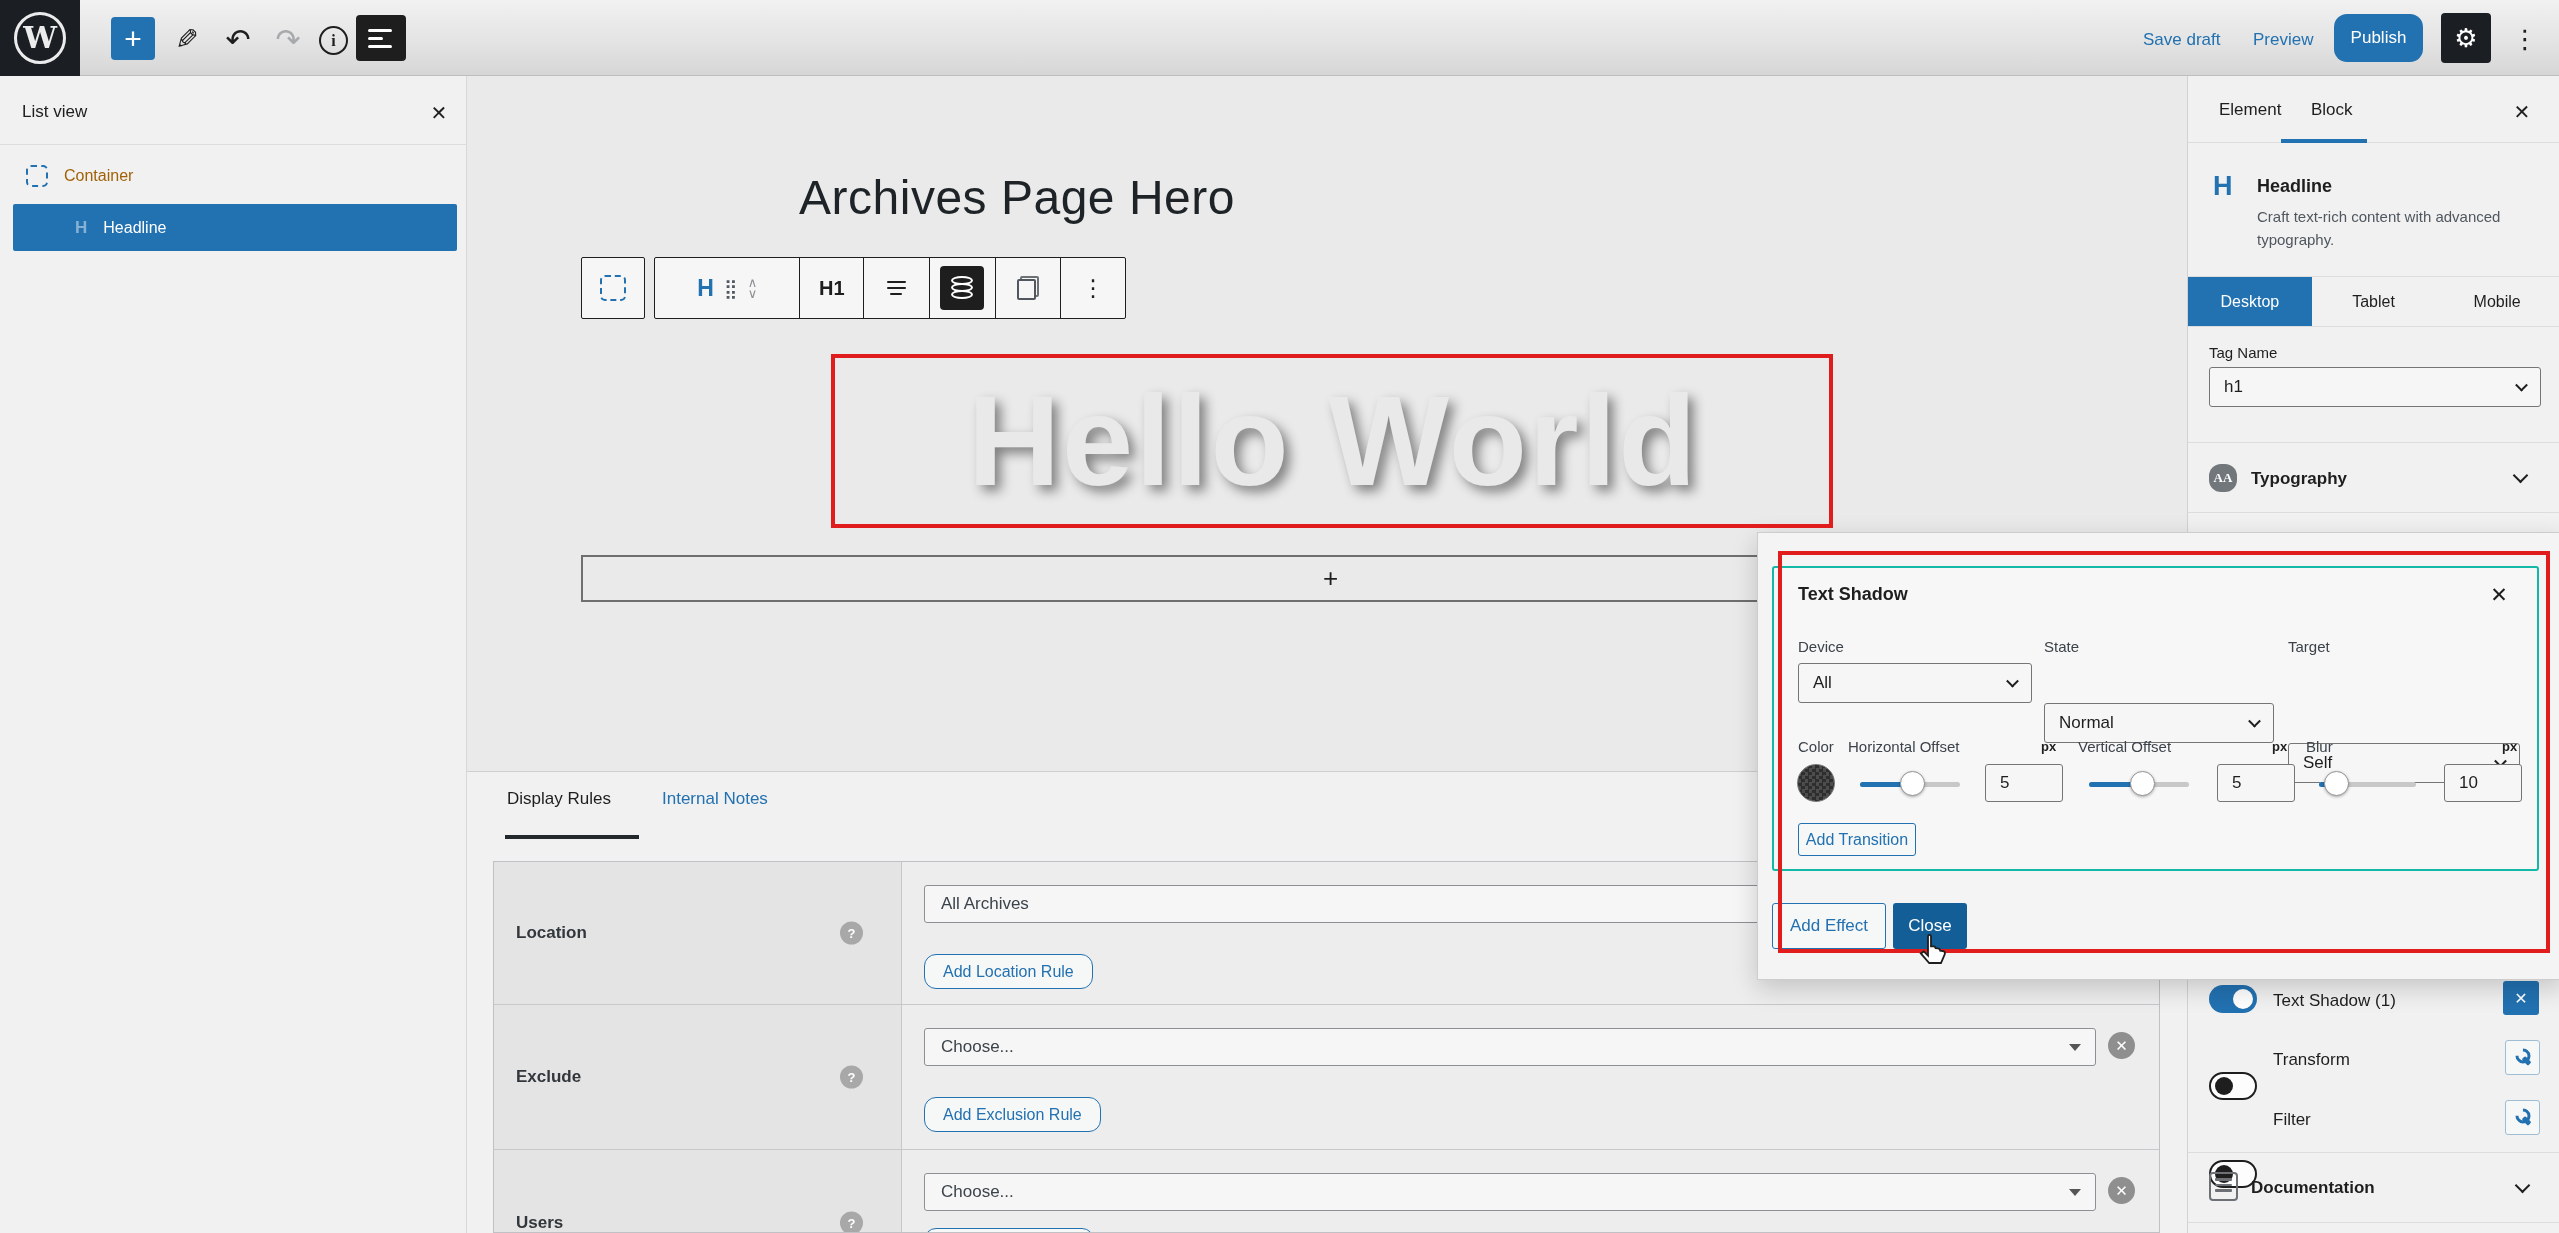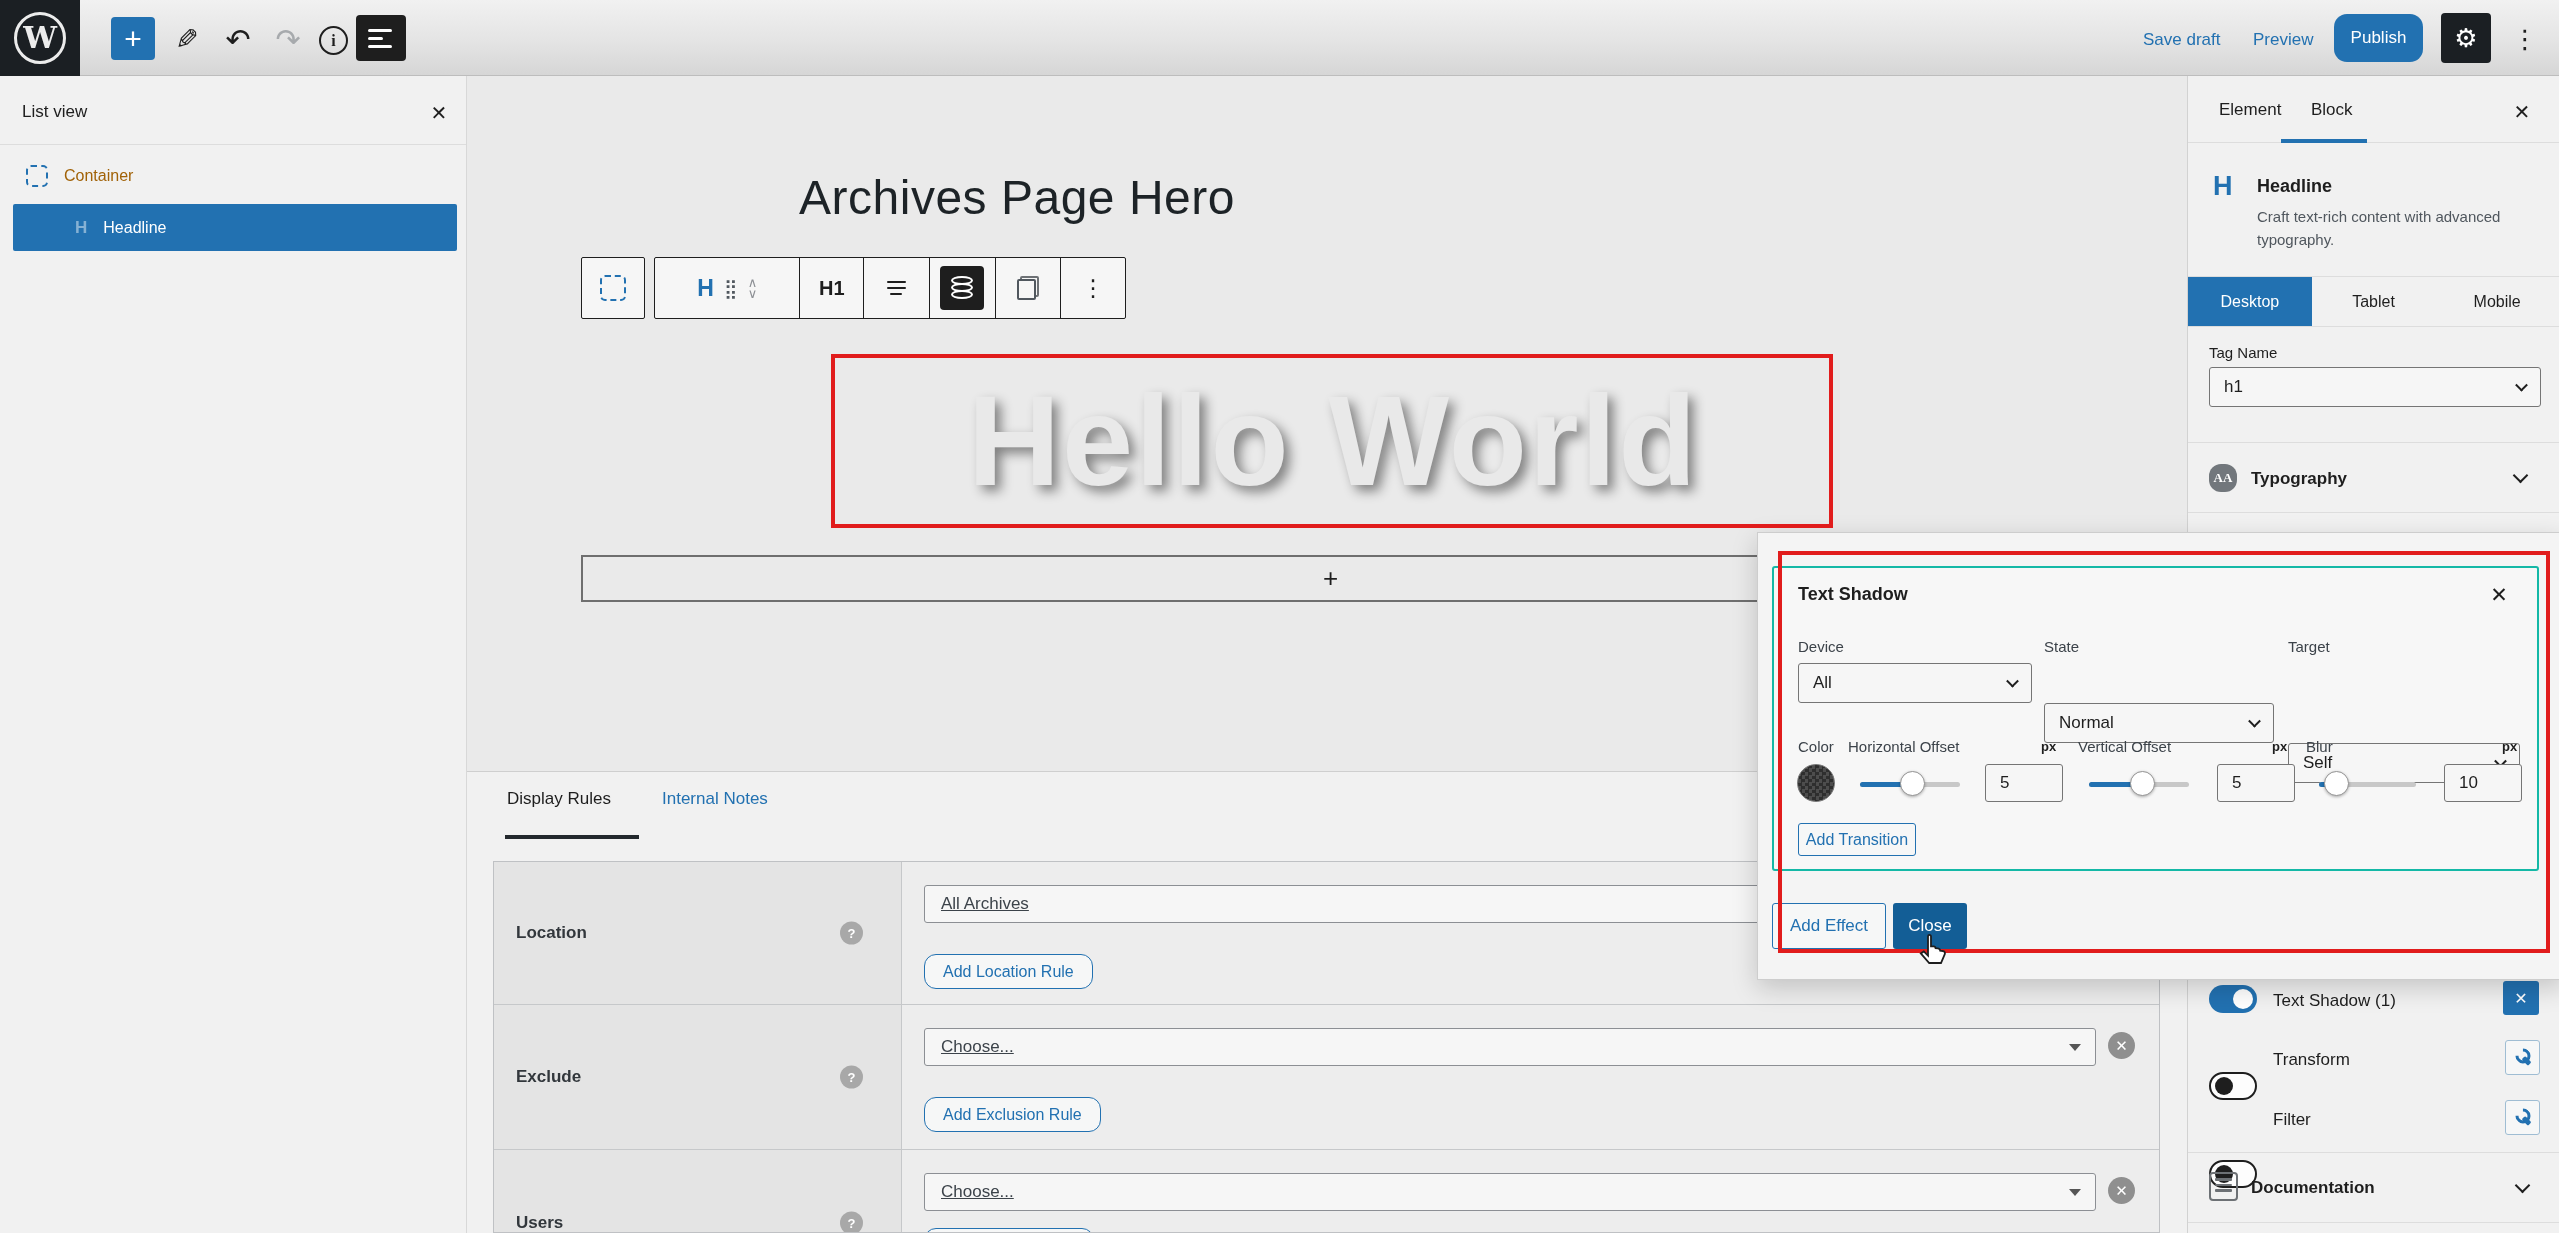--- a/index.html
+++ b/index.html
@@ -75,21 +75,21 @@
   .mb-tab { left:195px; top:17px; font-size:17px; color:#2271b1; cursor:pointer; }
   .mb-table { left:26px; top:89px; width:1667px; height:372px; border:1px solid #bfc1c4; background:#ededed; overflow:hidden; }
   .mb-row { position:relative; width:100%; border-bottom:1px solid #c6c8ca; height:143px; }
   .mb-row:nth-child(2) { height:145px; }
   .mb-row:last-child { height:145px; border-bottom:none; }
   .mb-labelcell { position:absolute; left:0; top:0; bottom:0; width:408px; background:#e4e4e4; border-right:1px solid #c6c8ca; }
   .mb-label { position:absolute; left:22px; top:50%; transform:translateY(-50%); font-weight:bold; font-size:17px; color:#32373c; }
   .help-circle { position:absolute; right:38px; top:50%; transform:translateY(-50%); width:23px; height:23px; background:#a8a8a8; border-radius:50%;
     color:#fff; font-size:13px; font-weight:bold; display:flex; align-items:center; justify-content:center; cursor:pointer; }
   .mb-field { position:absolute; left:430px; top:23px; width:1172px; height:38px; background:#f6f6f6; border:1px solid #8c8f94; border-radius:3px;
-    display:flex; align-items:center; padding:0 34px 0 16px; font-size:17px; color:#3c434a; cursor:pointer;text-decoration:underline; }
+    display:flex; align-items:center; padding:0 34px 0 16px; font-size:17px; color:#3c434a; cursor:pointer; }
   .mb-field .caret { position:absolute; right:14px; width:0; height:0; border-left:6px solid transparent; border-right:6px solid transparent; border-top:7px solid #555; }
   .clear-x { position:absolute; left:1614px; top:27px; width:27px; height:27px; background:#8f8f8f; border-radius:50%;
     color:#fff; font-size:15px; font-weight:bold; display:flex; align-items:center; justify-content:center; cursor:pointer; }
   .mb-btn { position:absolute; left:430px; top:92px; height:35px; padding:0 18px; display:flex; align-items:center;
     background:#f6f7f7; border:1px solid #2271b1; border-radius:12px; color:#2271b1; font-size:16px; cursor:pointer; }
   .mb-btn-stub { top:78px; width:170px; height:34px; }
 
   
   #sidebar { left:2187px; top:76px; width:372px; height:1157px; background:#f1f1f1; border-left:1px solid #d2d2d2; z-index:6; }
   .sb-tabs { left:0; top:0; width:100%; height:67px; border-bottom:1px solid #ddd; }

